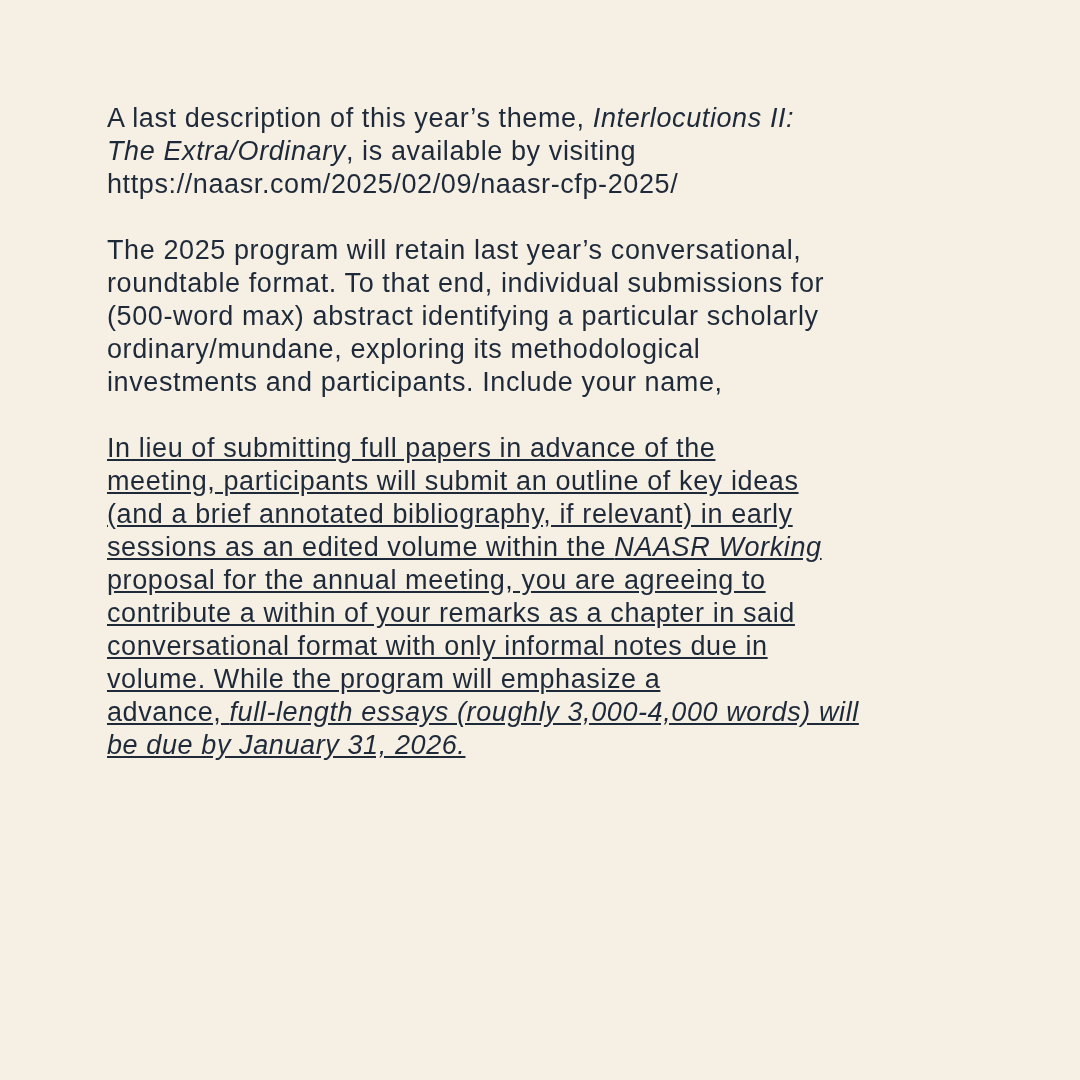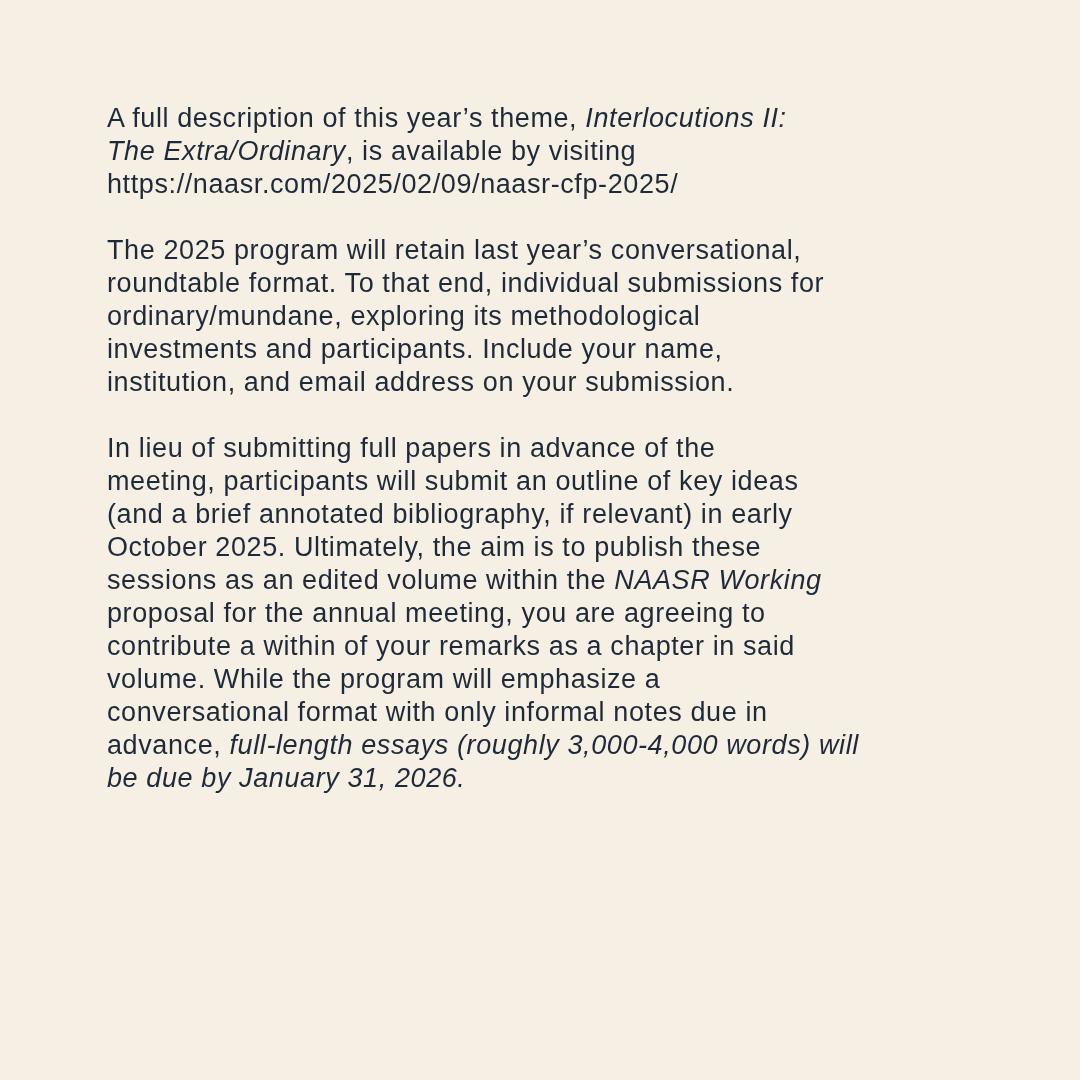--- a/index.html
+++ b/index.html
@@ -23,51 +23,51 @@
     font-size: 27px;
     line-height: 33px;
     letter-spacing: 0.6px;
     font-weight: 400;
   }
   .paragraph {
     margin: 0 0 33px 0;
   }
   .paragraph:last-child {
     margin-bottom: 0;
+    text-decoration: underline;
   }
   .line {
     white-space: pre;
   }
   .line em {
     font-style: italic;
     font-family: inherit;
   }
 </style>
 </head>
 <body style="background: rgb(246, 239, 227);">
 
 <main class="text-block" style="color: rgb(30, 42, 58);">
     <div class="paragraph">
-      <div class="line"><span>A full description of this year’s theme, </span><em>Interlocutions II:</em></div>
+      <div class="line"><span>A last description of this year’s theme, </span><em>Interlocutions II:</em></div>
       <div class="line"><em>The Extra/Ordinary</em><span>, is available by visiting</span></div>
       <div class="line"><span>https://naasr.com/2025/02/09/naasr-cfp-2025/</span></div>
     </div>
     <div class="paragraph">
       <div class="line"><span>The 2025 program will retain last year’s conversational,</span></div>
       <div class="line"><span>roundtable format. To that end, individual submissions for</span></div>
+      <div class="line"><span>(500-word max) abstract identifying a particular scholarly</span></div>
       <div class="line"><span>ordinary/mundane, exploring its methodological</span></div>
       <div class="line"><span>investments and participants. Include your name,</span></div>
-      <div class="line"><span>institution, and email address on your submission.</span></div>
     </div>
     <div class="paragraph">
       <div class="line"><span>In lieu of submitting full papers in advance of the</span></div>
       <div class="line"><span>meeting, participants will submit an outline of key ideas</span></div>
       <div class="line"><span>(and a brief annotated bibliography, if relevant) in early</span></div>
-      <div class="line"><span>October 2025. Ultimately, the aim is to publish these</span></div>
       <div class="line"><span>sessions as an edited volume within the </span><em>NAASR Working</em></div>
       <div class="line"><span>proposal for the annual meeting, you are agreeing to</span></div>
       <div class="line"><span>contribute a within of your remarks as a chapter in said</span></div>
+      <div class="line"><span>conversational format with only informal notes due in</span></div>
       <div class="line"><span>volume. While the program will emphasize a</span></div>
-      <div class="line"><span>conversational format with only informal notes due in</span></div>
       <div class="line"><span>advance, </span><em>full-length essays (roughly 3,000-4,000 words) will</em></div>
       <div class="line"><em>be due by January 31, 2026.</em></div>
     </div>
   </main>
 
 </body></html>

